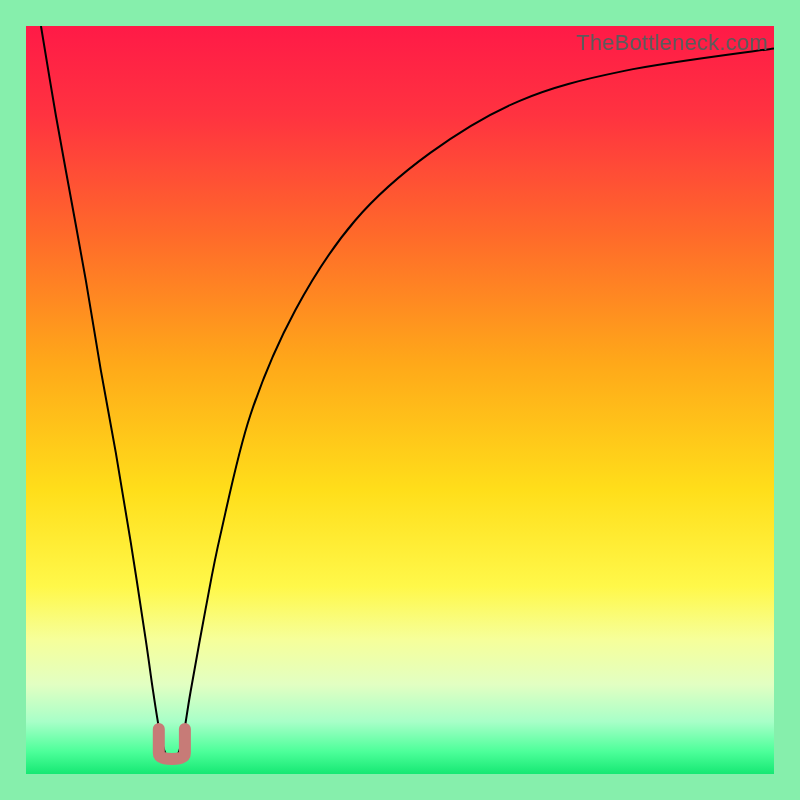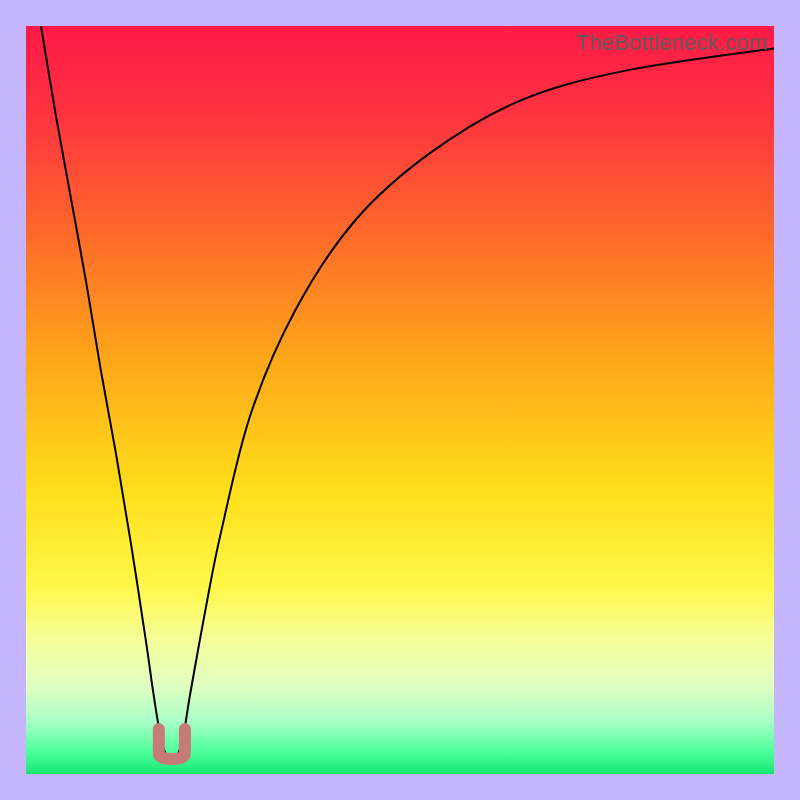--- a/index.html
+++ b/index.html
@@ -6,21 +6,21 @@
     margin: 0;
     padding: 0;
     width: 800px;
     height: 800px;
     overflow: hidden;
     font-family: Arial, Helvetica, sans-serif;
   }
   .frame {
     width: 800px;
     height: 800px;
-    background: #c4b5fd;
+    background: #86efac;
     position: relative;
     box-sizing: border-box;
   }
   .plot-area {
     position: absolute;
     left: 26px;
     top: 26px;
     width: 748px;
     height: 748px;
   }

